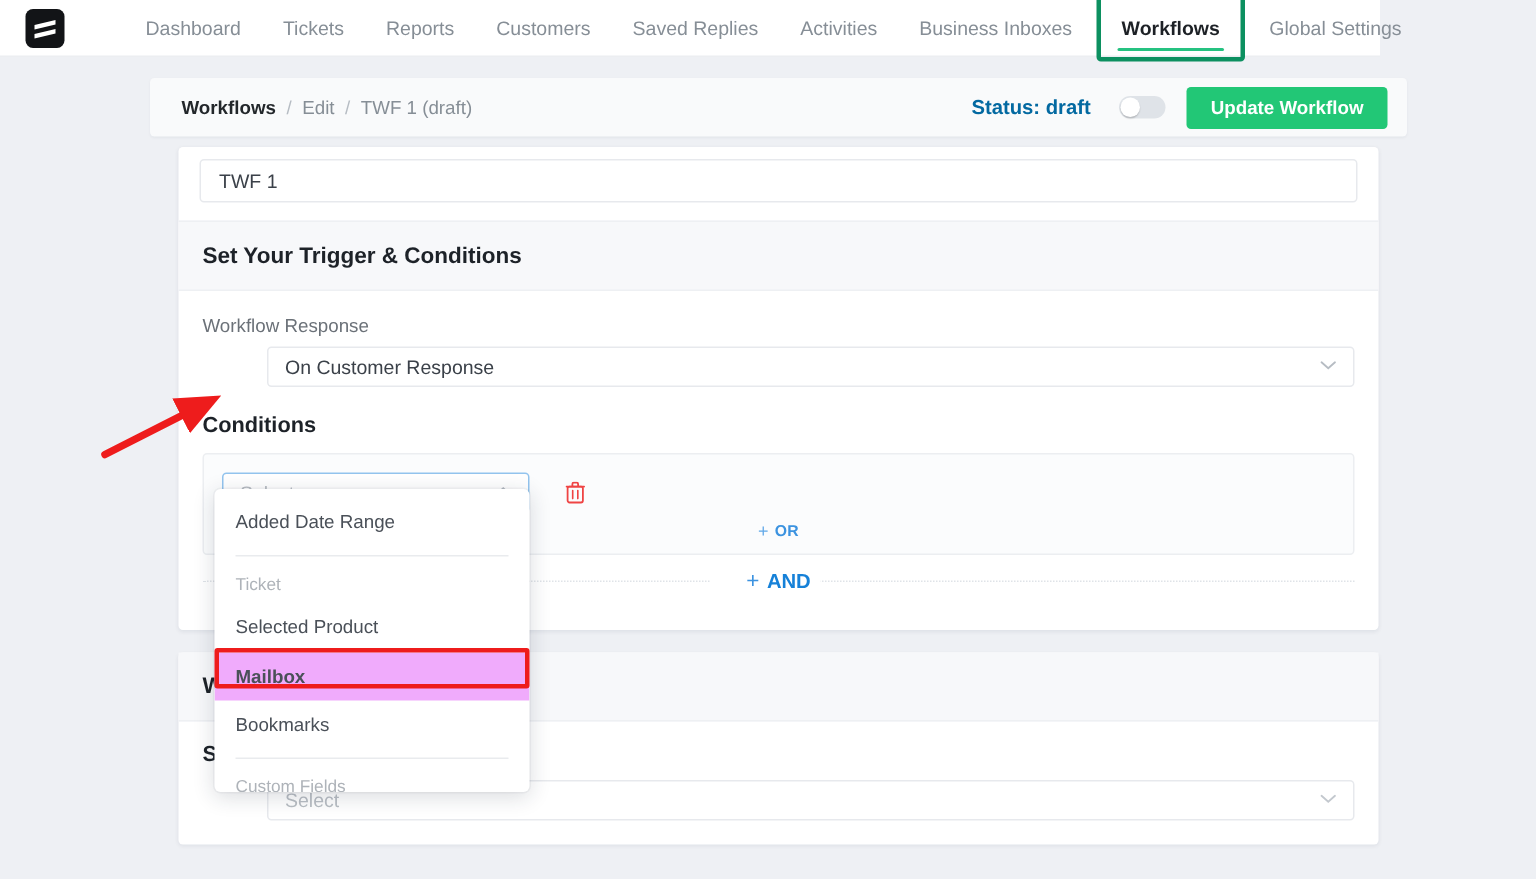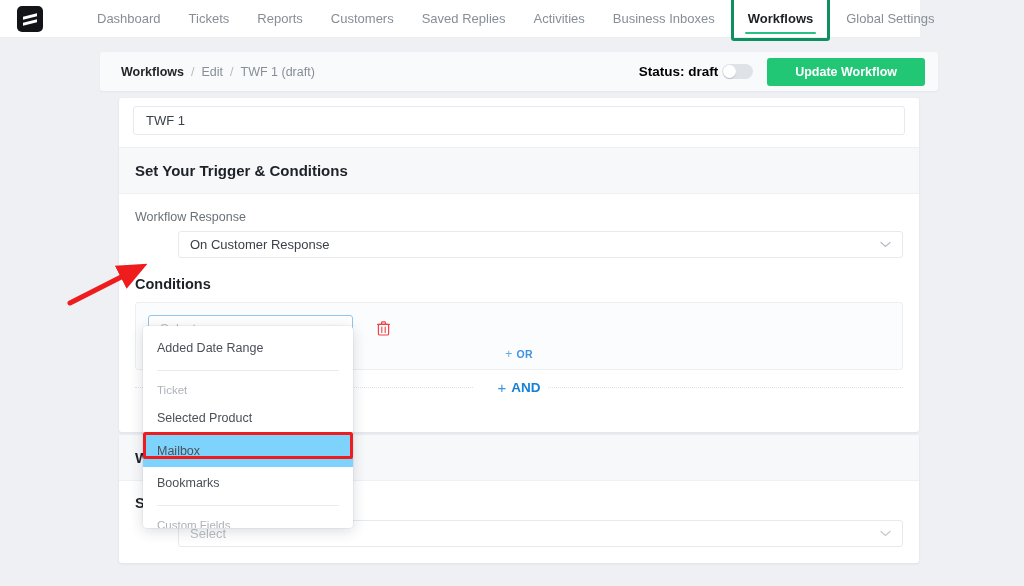--- a/index.html
+++ b/index.html
@@ -67,46 +67,46 @@
     border-radius: 3px;
     display: flex; align-items: center;
     box-shadow: 0 1px 2px rgba(20,30,50,.05);
   }
   .crumb { display: flex; align-items: center; margin-left: 21px; font-size: 12.5px; }
   .crumb .seg { color: #868e96; }
   .crumb .seg.first { color: #23272b; font-weight: bold; }
   .crumb .sep { color: #b6bcc3; margin: 0 7px; }
 
   .status-wrap { margin-left: auto; display: flex; align-items: center; margin-right: 13px; }
-  .status-label { font-weight: bold; font-size: 13.5px; color: #000000; margin-right: 4px; }
+  .status-label { font-weight: bold; font-size: 13.5px; color: #0369a1; margin-right: 19px; }
   .toggle {
     width: 31px; height: 15px; border-radius: 8px;
     background: #dfe3e8; position: relative; cursor: pointer; flex: none;
   }
   .toggle .knob {
     position: absolute; left: 1px; top: 1px;
     width: 13px; height: 13px; border-radius: 50%;
     background: #ffffff; box-shadow: 0 1px 1px rgba(0,0,0,.18);
   }
   .btn-primary {
     margin-left: 14px;
     background: #22c776; color: #ffffff;
     font-size: 12.5px; font-weight: bold;
     border: none; border-radius: 3px;
-    padding: 7px 28px; cursor: pointer;
+    padding: 7px 16px; cursor: pointer;
     white-space: nowrap;
   }
 
   
   .card {
     position: absolute; left: 119px; top: 98px;
     width: 800px; background: #ffffff;
     border-radius: 3px;
     box-shadow: 0 1px 3px rgba(20,30,50,.07);
-    padding-bottom: 12px;
+    padding-bottom: 0;
   }
   .name-field {
     margin: 8px 14px 12px 14px;
     height: 29px; border: 1px solid #e7e9ed; border-radius: 3px;
     display: flex; align-items: center; padding: 0 12px;
     font-size: 13px; color: #3b4149; background: #fff;
   }
 
   .section-head {
     background: #f7f8fa;
@@ -202,21 +202,21 @@
     position: absolute; top: -6px; left: 112px;
     width: 0; height: 0;
     border-left: 7px solid transparent;
     border-right: 7px solid transparent;
     border-bottom: 7px solid #ffffff;
   }
   .dd-item {
     padding: 10px 14px; font-size: 12.5px; color: #4a5058;
     cursor: pointer; line-height: 1;
   }
-  .dd-item.hover { background: #7dd3fc; }
+  .dd-item.hover { background: #f0abfc; font-weight: bold; }
   .dd-group {
     padding: 9px 14px 6px 14px; font-size: 11.5px; color: #aeb3b9;
     line-height: 1;
   }
   .dd-sep { height: 1px; background: #e9ebee; margin: 5px 14px; }
 
   
   .anno-arrow { position: absolute; left: 55px; top: 255px; z-index: 60; pointer-events: none; }
   .anno-rect {
     position: absolute; left: 143px; top: 432px;

